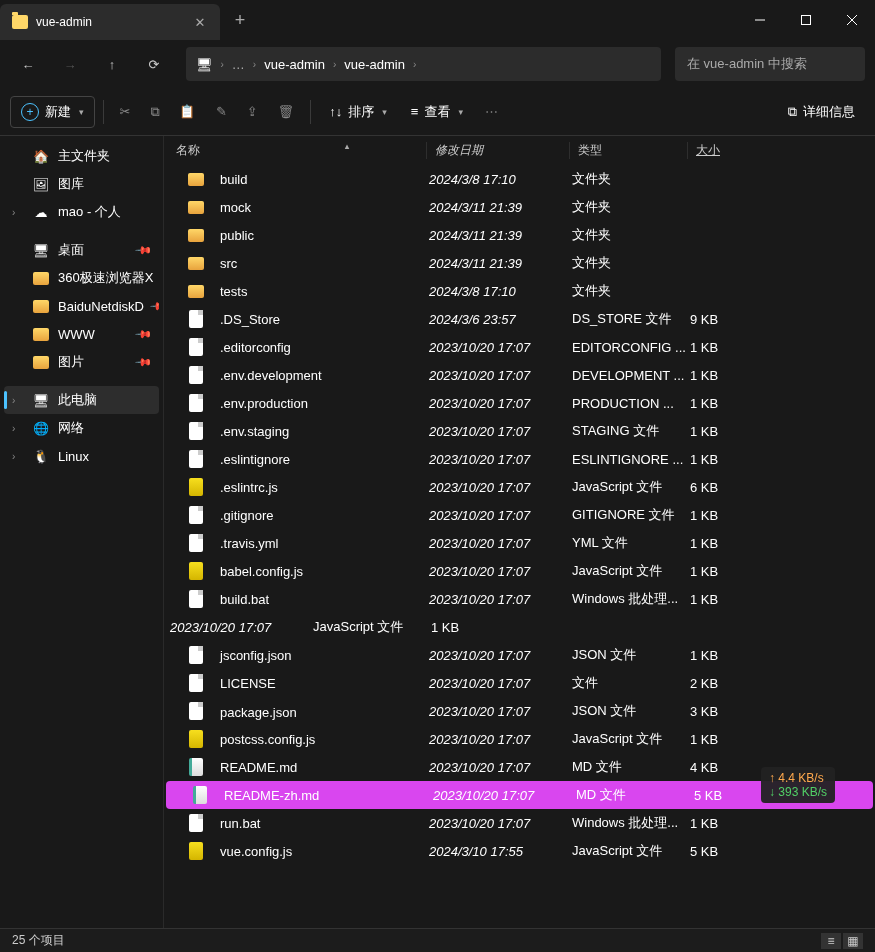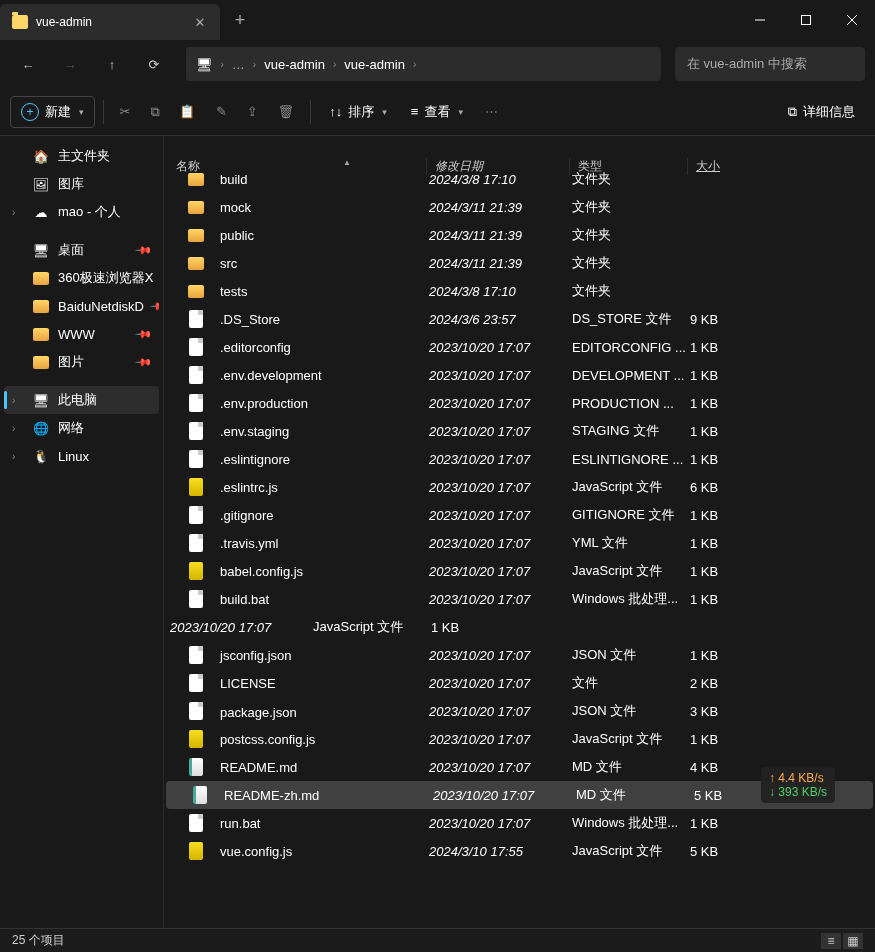--- a/index.html
+++ b/index.html
@@ -33,28 +33,28 @@
 .sidebar { width: 164px; background: #191919; padding: 6px 4px; overflow: hidden; border-right: 1px solid #2a2a2a; }
 .side-section { margin-bottom: 10px; }
 .side-item { display: flex; align-items: center; gap: 8px; padding: 5px 8px; border-radius: 4px; cursor: pointer; color: #fff; white-space: nowrap; overflow: hidden; text-overflow: ellipsis; position: relative; }
 .side-item.selected { background: #2d2d2d; }
 .side-item.selected::before { content: ''; position: absolute; left: 0; top: 5px; bottom: 5px; width: 3px; background: #4cc2ff; border-radius: 2px; }
 .side-chevron { width: 12px; color: #888; font-size: 10px; flex-shrink: 0; }
 .side-icon { width: 18px; height: 18px; flex-shrink: 0; display: flex; align-items: center; justify-content: center; }
 .pin { margin-left: auto; color: #777; font-size: 11px; transform: rotate(45deg); }
 .folder-ico { width: 16px; height: 13px; background: linear-gradient(#ffd768, #e8a33d); border-radius: 2px; }
 .filelist { flex: 1; overflow-y: auto; background: #191919; }
-.header-row { display: flex; padding: 6px 0 6px 4px; color: #ccc; font-size: 12px; position: sticky; top: 16px; background: #191919; }
+.header-row { display: flex; padding: 6px 0 6px 4px; color: #ccc; font-size: 12px; position: sticky; top: 0; background: #191919; }
 .col-name { width: 259px; padding-left: 10px; display: flex; align-items: center; gap: 6px; }
 .col-date { width: 143px; font-style: italic; }
 .col-type { width: 118px; }
 .col-size { width: 80px; }
 .sort-arrow { width: 100%; text-align: center; color: #aaa; font-size: 9px; position: absolute; top: -1px; left: 50px; }
 .file-row { display: flex; align-items: center; padding: 5px 0 5px 4px; cursor: pointer; border-radius: 4px; margin: 0 2px; position: relative; }
-.file-row.selected { background: #404040; padding-left: 8px; }
+.file-row.selected { background: #d946ef; padding-left: 8px; }
 .file-icon { width: 20px; height: 20px; margin-right: 8px; margin-left: 6px; display: flex; align-items: center; justify-content: center; flex-shrink: 0; }
 .file-icon.folder { width: 16px; height: 13px; background: linear-gradient(#ffd768, #e8a33d); border-radius: 2px; margin-left: 8px; margin-right: 10px; }
 .file-icon.generic { background: #fff; border-radius: 2px; width: 14px; height: 18px; margin-left: 9px; margin-right: 11px; position: relative; }
 .file-icon.generic::after { content: ''; position: absolute; right: 0; top: 0; width: 5px; height: 5px; background: #ccc; }
 .file-icon.js { background: linear-gradient(#f7df1e, #d4b500); border-radius: 2px; width: 14px; height: 18px; margin-left: 9px; margin-right: 11px; }
 .file-icon.md { background: linear-gradient(#fff, #ddd); border-radius: 2px; width: 14px; height: 18px; margin-left: 9px; margin-right: 11px; border-left: 3px solid #4a9; }
 .net-overlay { position: absolute; right: 40px; top: 767px; background: rgba(34,34,34,0.95); padding: 4px 8px; border-radius: 4px; font-size: 12px; pointer-events: none; }
 .net-up { color: #ffa94d; }
 .net-down { color: #51cf66; }
 .statusbar { height: 24px; display: flex; align-items: center; padding: 0 12px; font-size: 12px; color: #ccc; border-top: 1px solid #333; background: #1c1c1c; justify-content: space-between; }

